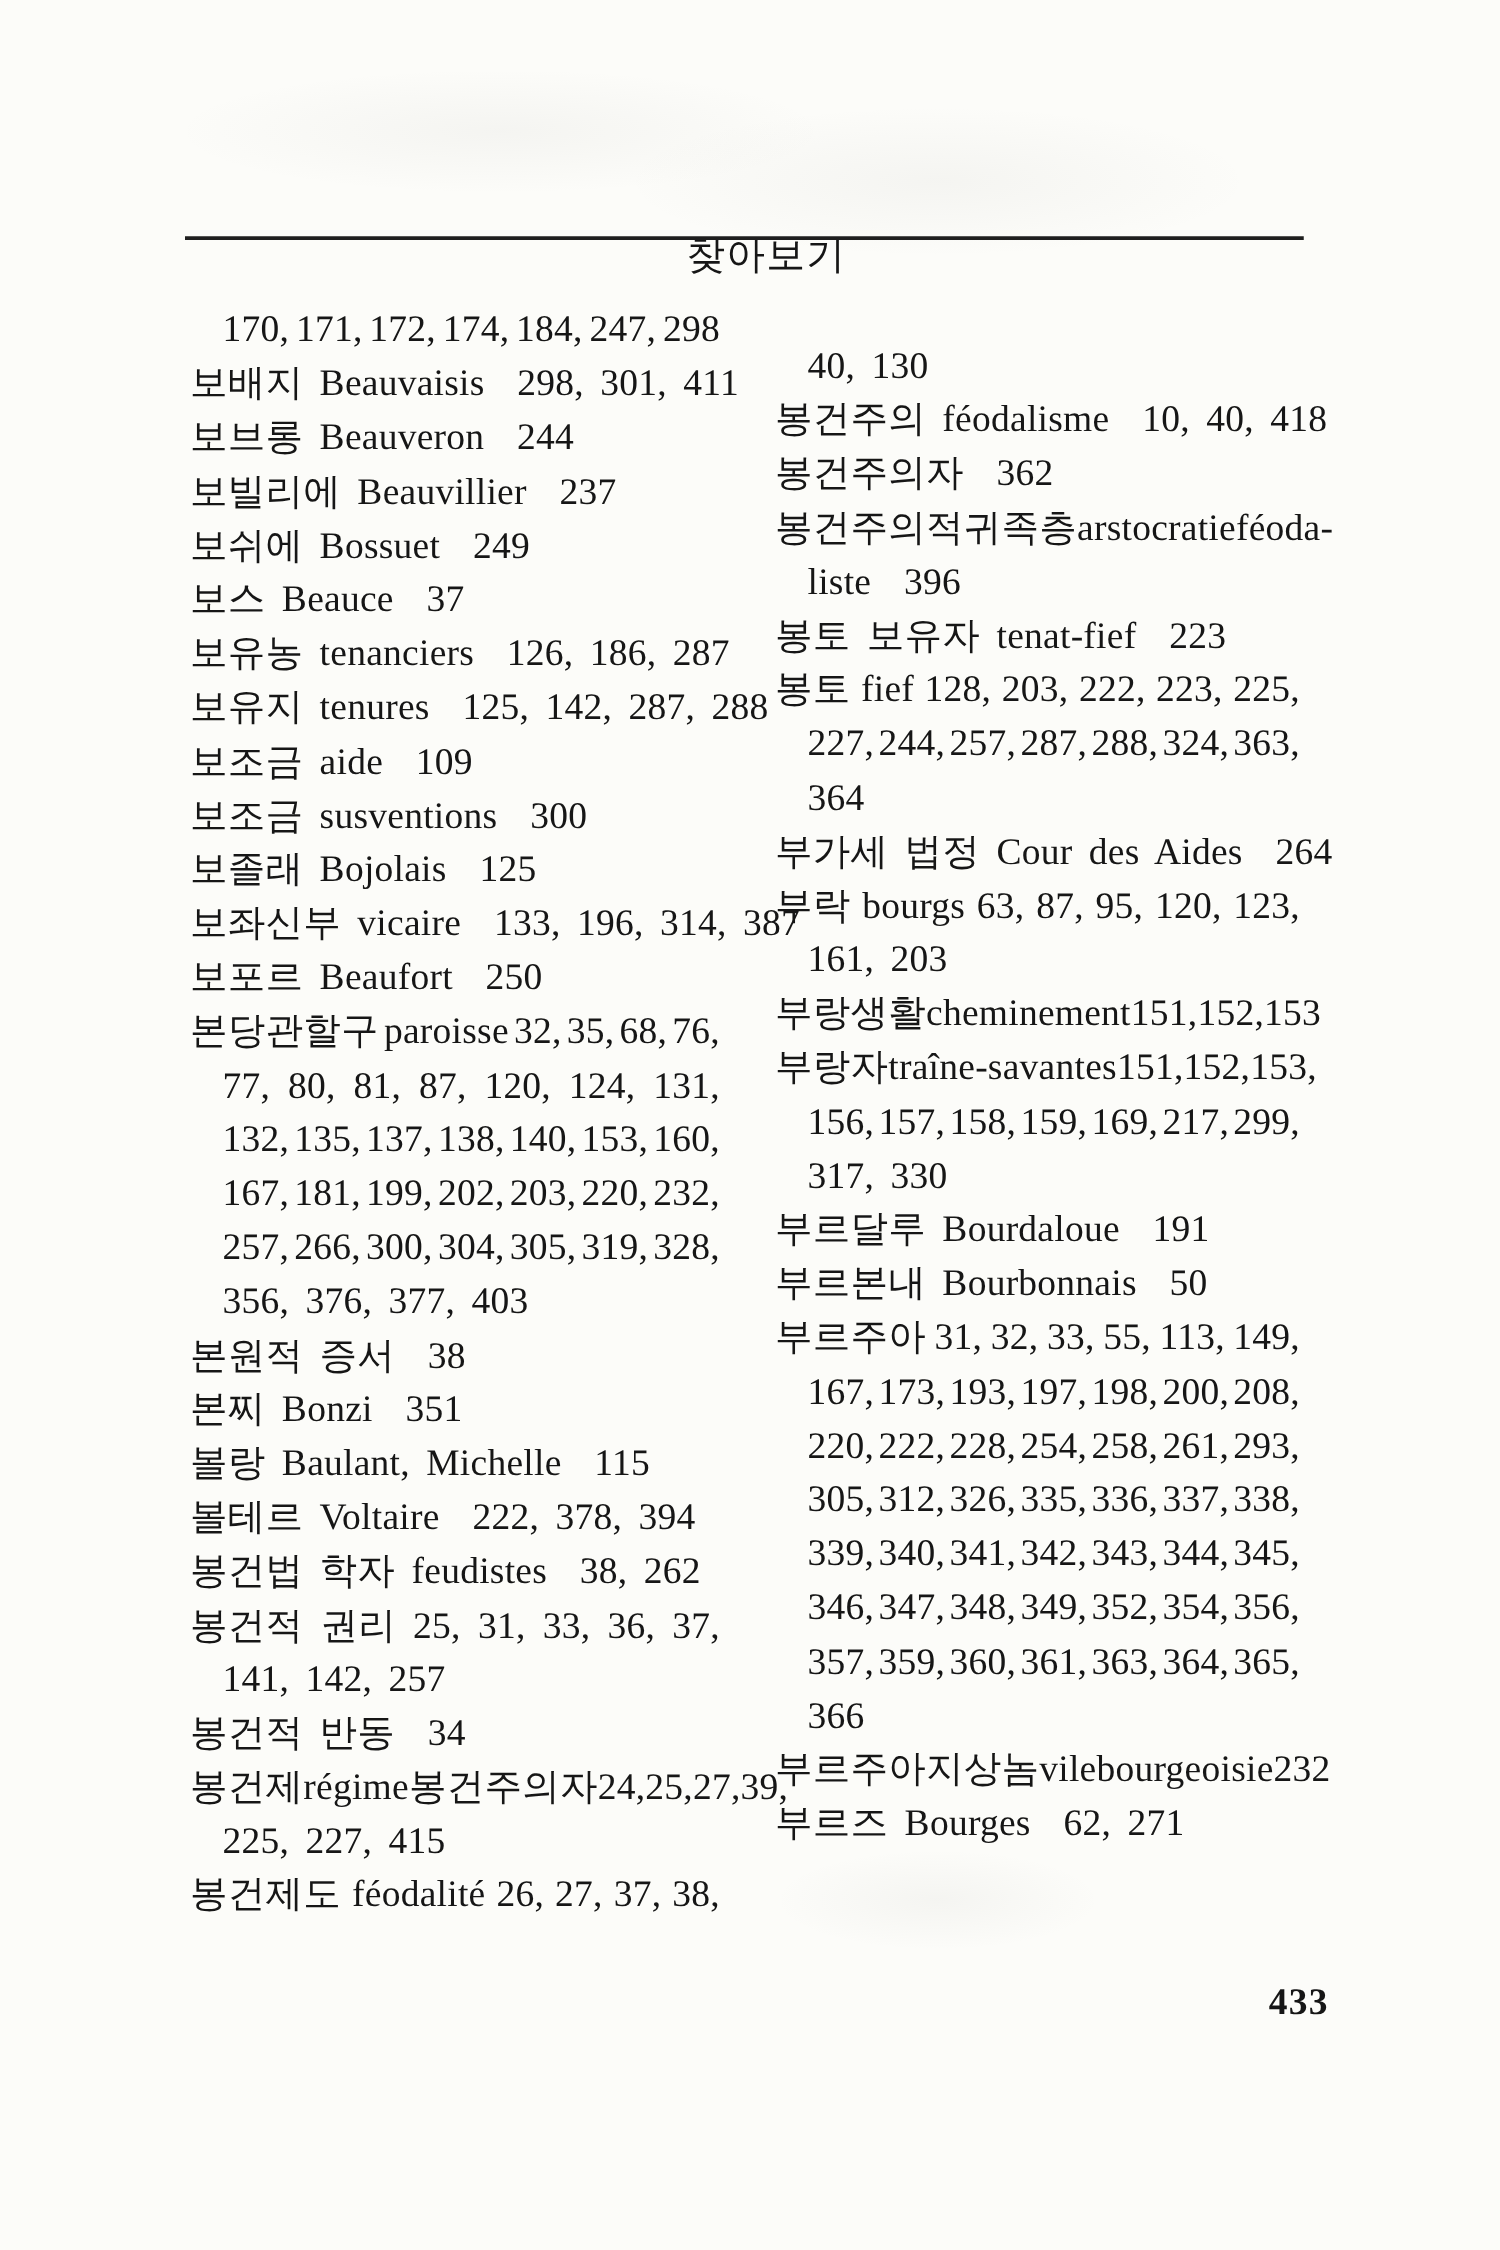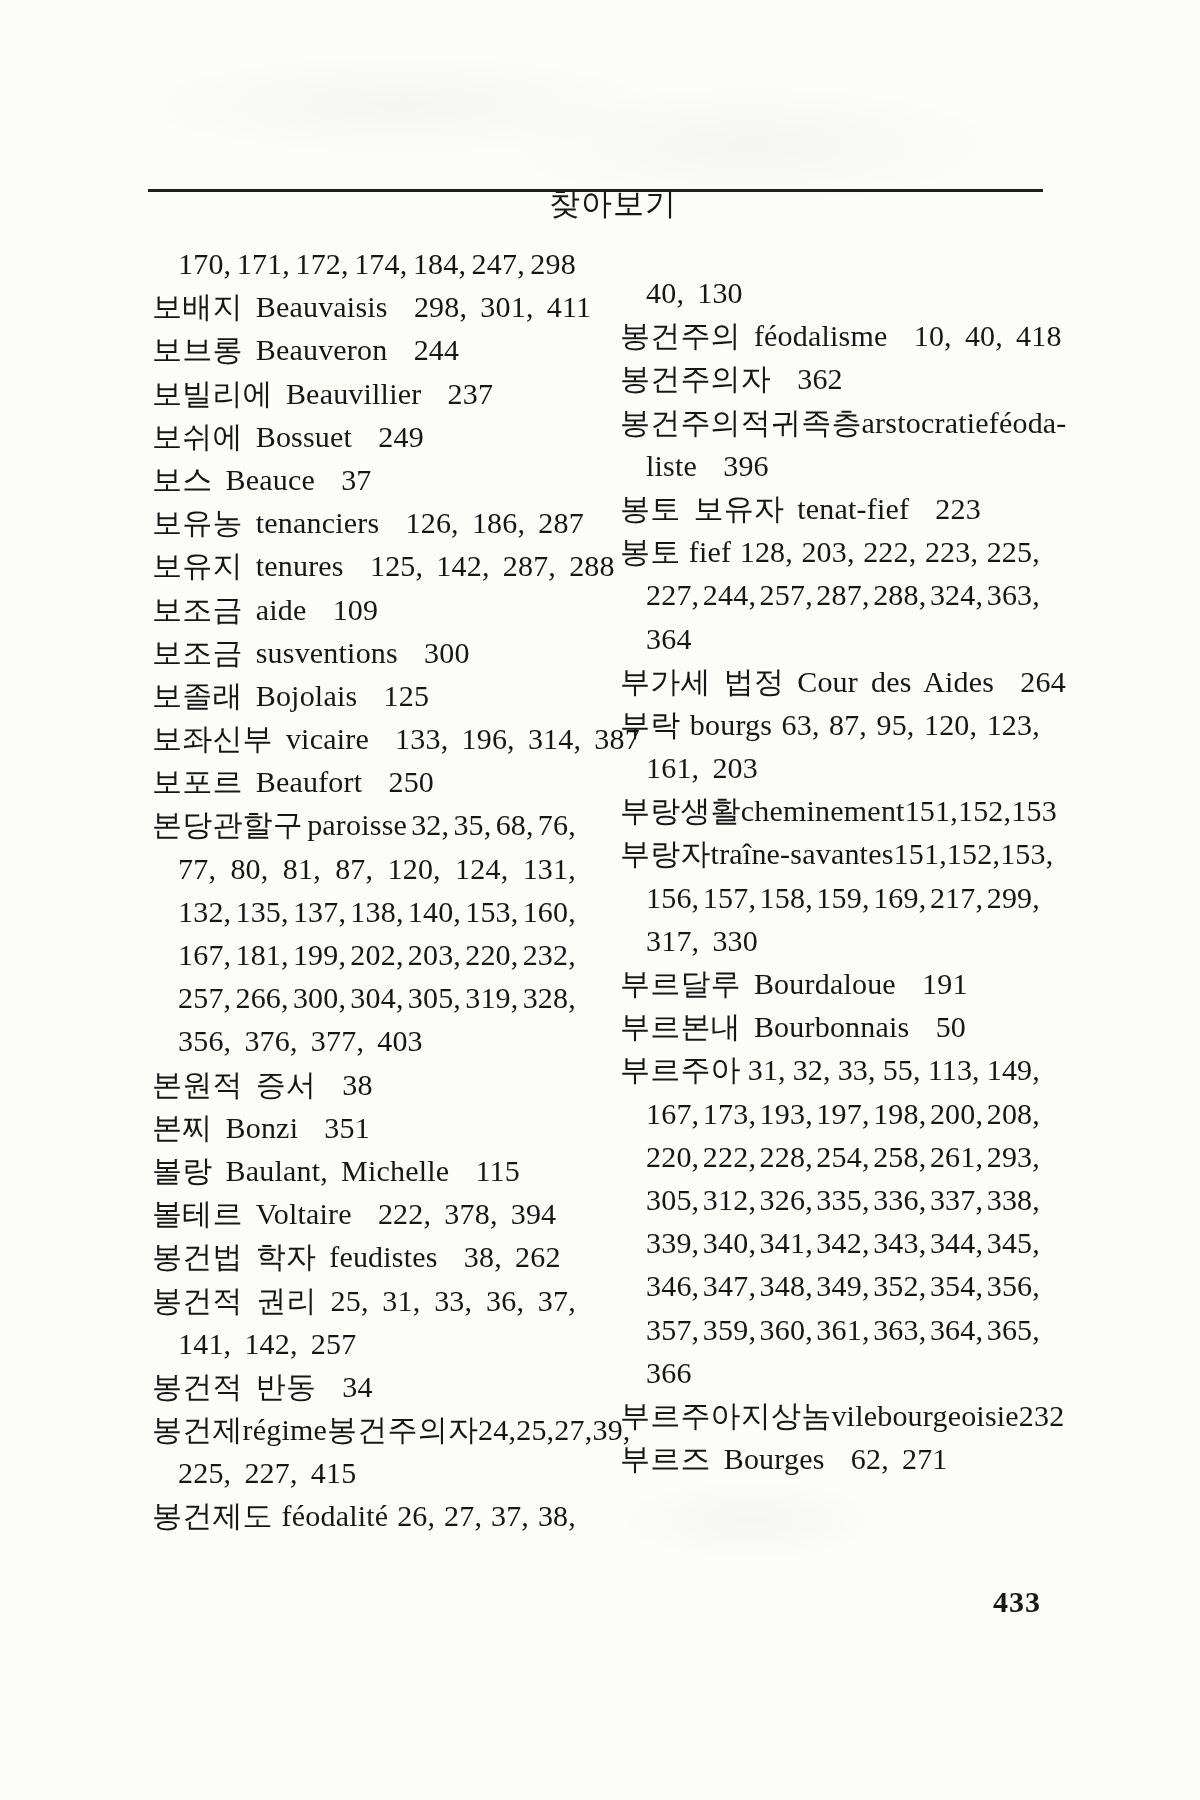--- a/index.html
+++ b/index.html
@@ -57,21 +57,21 @@
       word-spacing: 0.18em;
     }
     .line.indent { padding-left: 26px; }
     .line.j {
       display: flex;
       justify-content: space-between;
       word-spacing: 0;
     }
     .pagenum {
       position: absolute;
-      left: 142px;
+      left: 164px;
       top: 1585px;
       width: 899px;
       text-align: right;
       font-size: 30px;
       font-weight: bold;
       letter-spacing: 1px;
     }
   </style>
 </head>
 <body>

